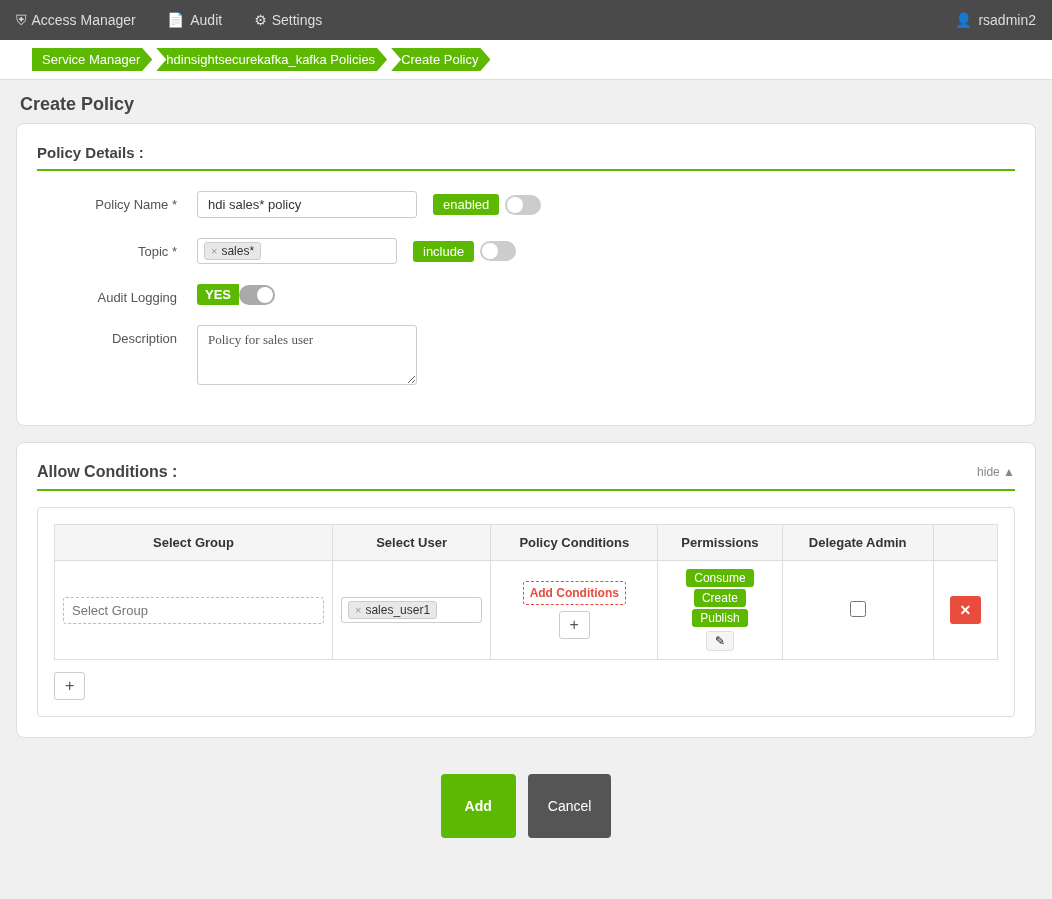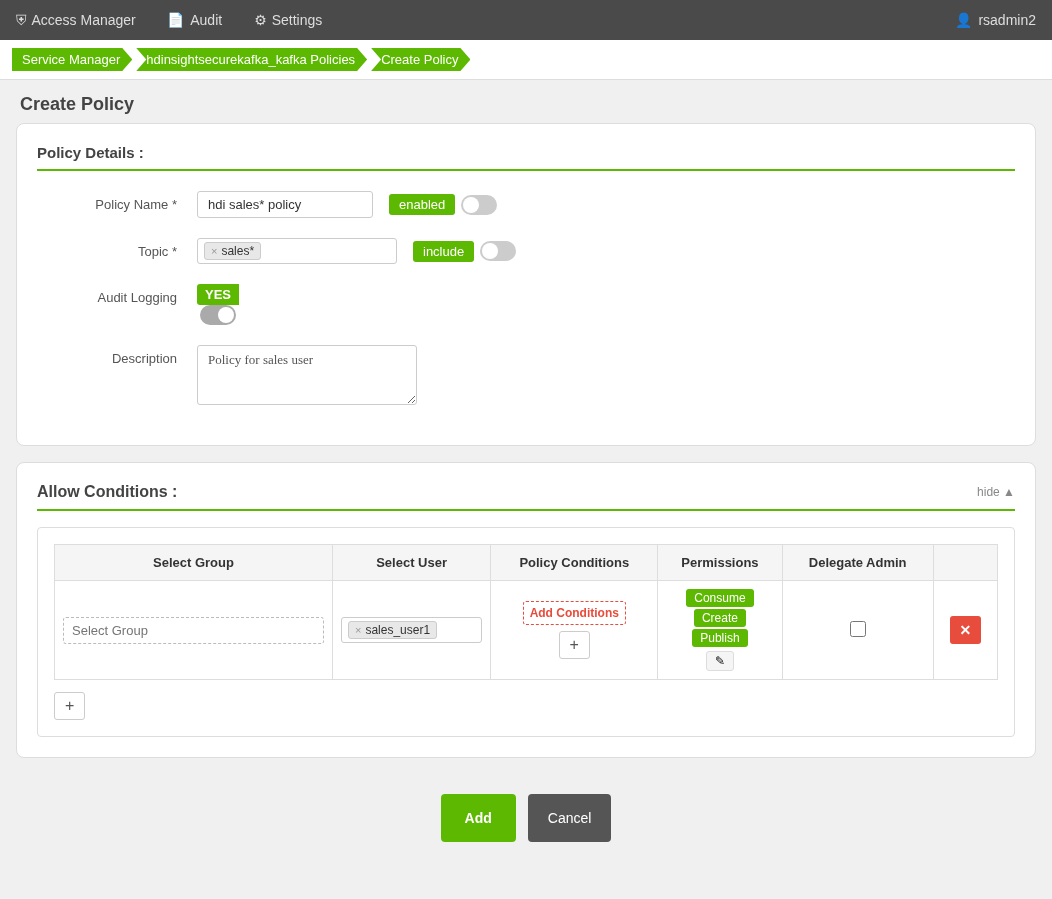--- a/index.html
+++ b/index.html
@@ -45,21 +45,21 @@
       display: flex;
       align-items: center;
       gap: 6px;
       font-size: 14px;
     }
 
     
     .breadcrumb {
       background: #fff;
       border-bottom: 1px solid #ddd;
-      padding: 8px 12px;
+      padding: 8px 32px;
       display: flex;
       align-items: flex-start;
       gap: 0;
     }
     .breadcrumb-item {
       background: #5cb800;
       color: #fff;
       padding: 4px 12px 4px 10px;
       font-size: 13px;
       position: relative;
@@ -133,21 +133,21 @@
       font-size: 13px;
       font-weight: bold;
     }
 
     
     .text-input {
       border: 1px solid #ccc;
       border-radius: 3px;
       padding: 5px 10px;
       font-size: 13px;
-      width: 176px;
+      width: 220px;
       color: #333;
     }
 
     
     .toggle-wrap {
       display: flex;
       align-items: center;
       gap: 6px;
     }
     .toggle-label-plain {
@@ -209,21 +209,20 @@
     .tag .tag-x {
       color: #999;
       cursor: pointer;
       font-size: 11px;
     }
 
     
     .yes-toggle {
       display: flex;
       align-items: center;
-      flex-direction: column;
     }
     .yes-label {
       background: #5cb800;
       color: #fff;
       font-weight: bold;
       font-size: 13px;
       padding: 3px 8px;
       border-radius: 3px 0 0 3px;
     }
 
@@ -371,21 +370,21 @@
       display: flex;
       justify-content: center;
       gap: 12px;
       padding: 20px 0;
     }
     .btn-add {
       background: #5cb800;
       color: #fff;
       border: none;
       border-radius: 4px;
-      padding: 16px 24px;
+      padding: 24px 24px;
       font-size: 14px;
       cursor: pointer;
       font-weight: bold;
     }
     .btn-cancel {
       background: #555;
       color: #fff;
       border: none;
       border-radius: 4px;
       padding: 8px 20px;

